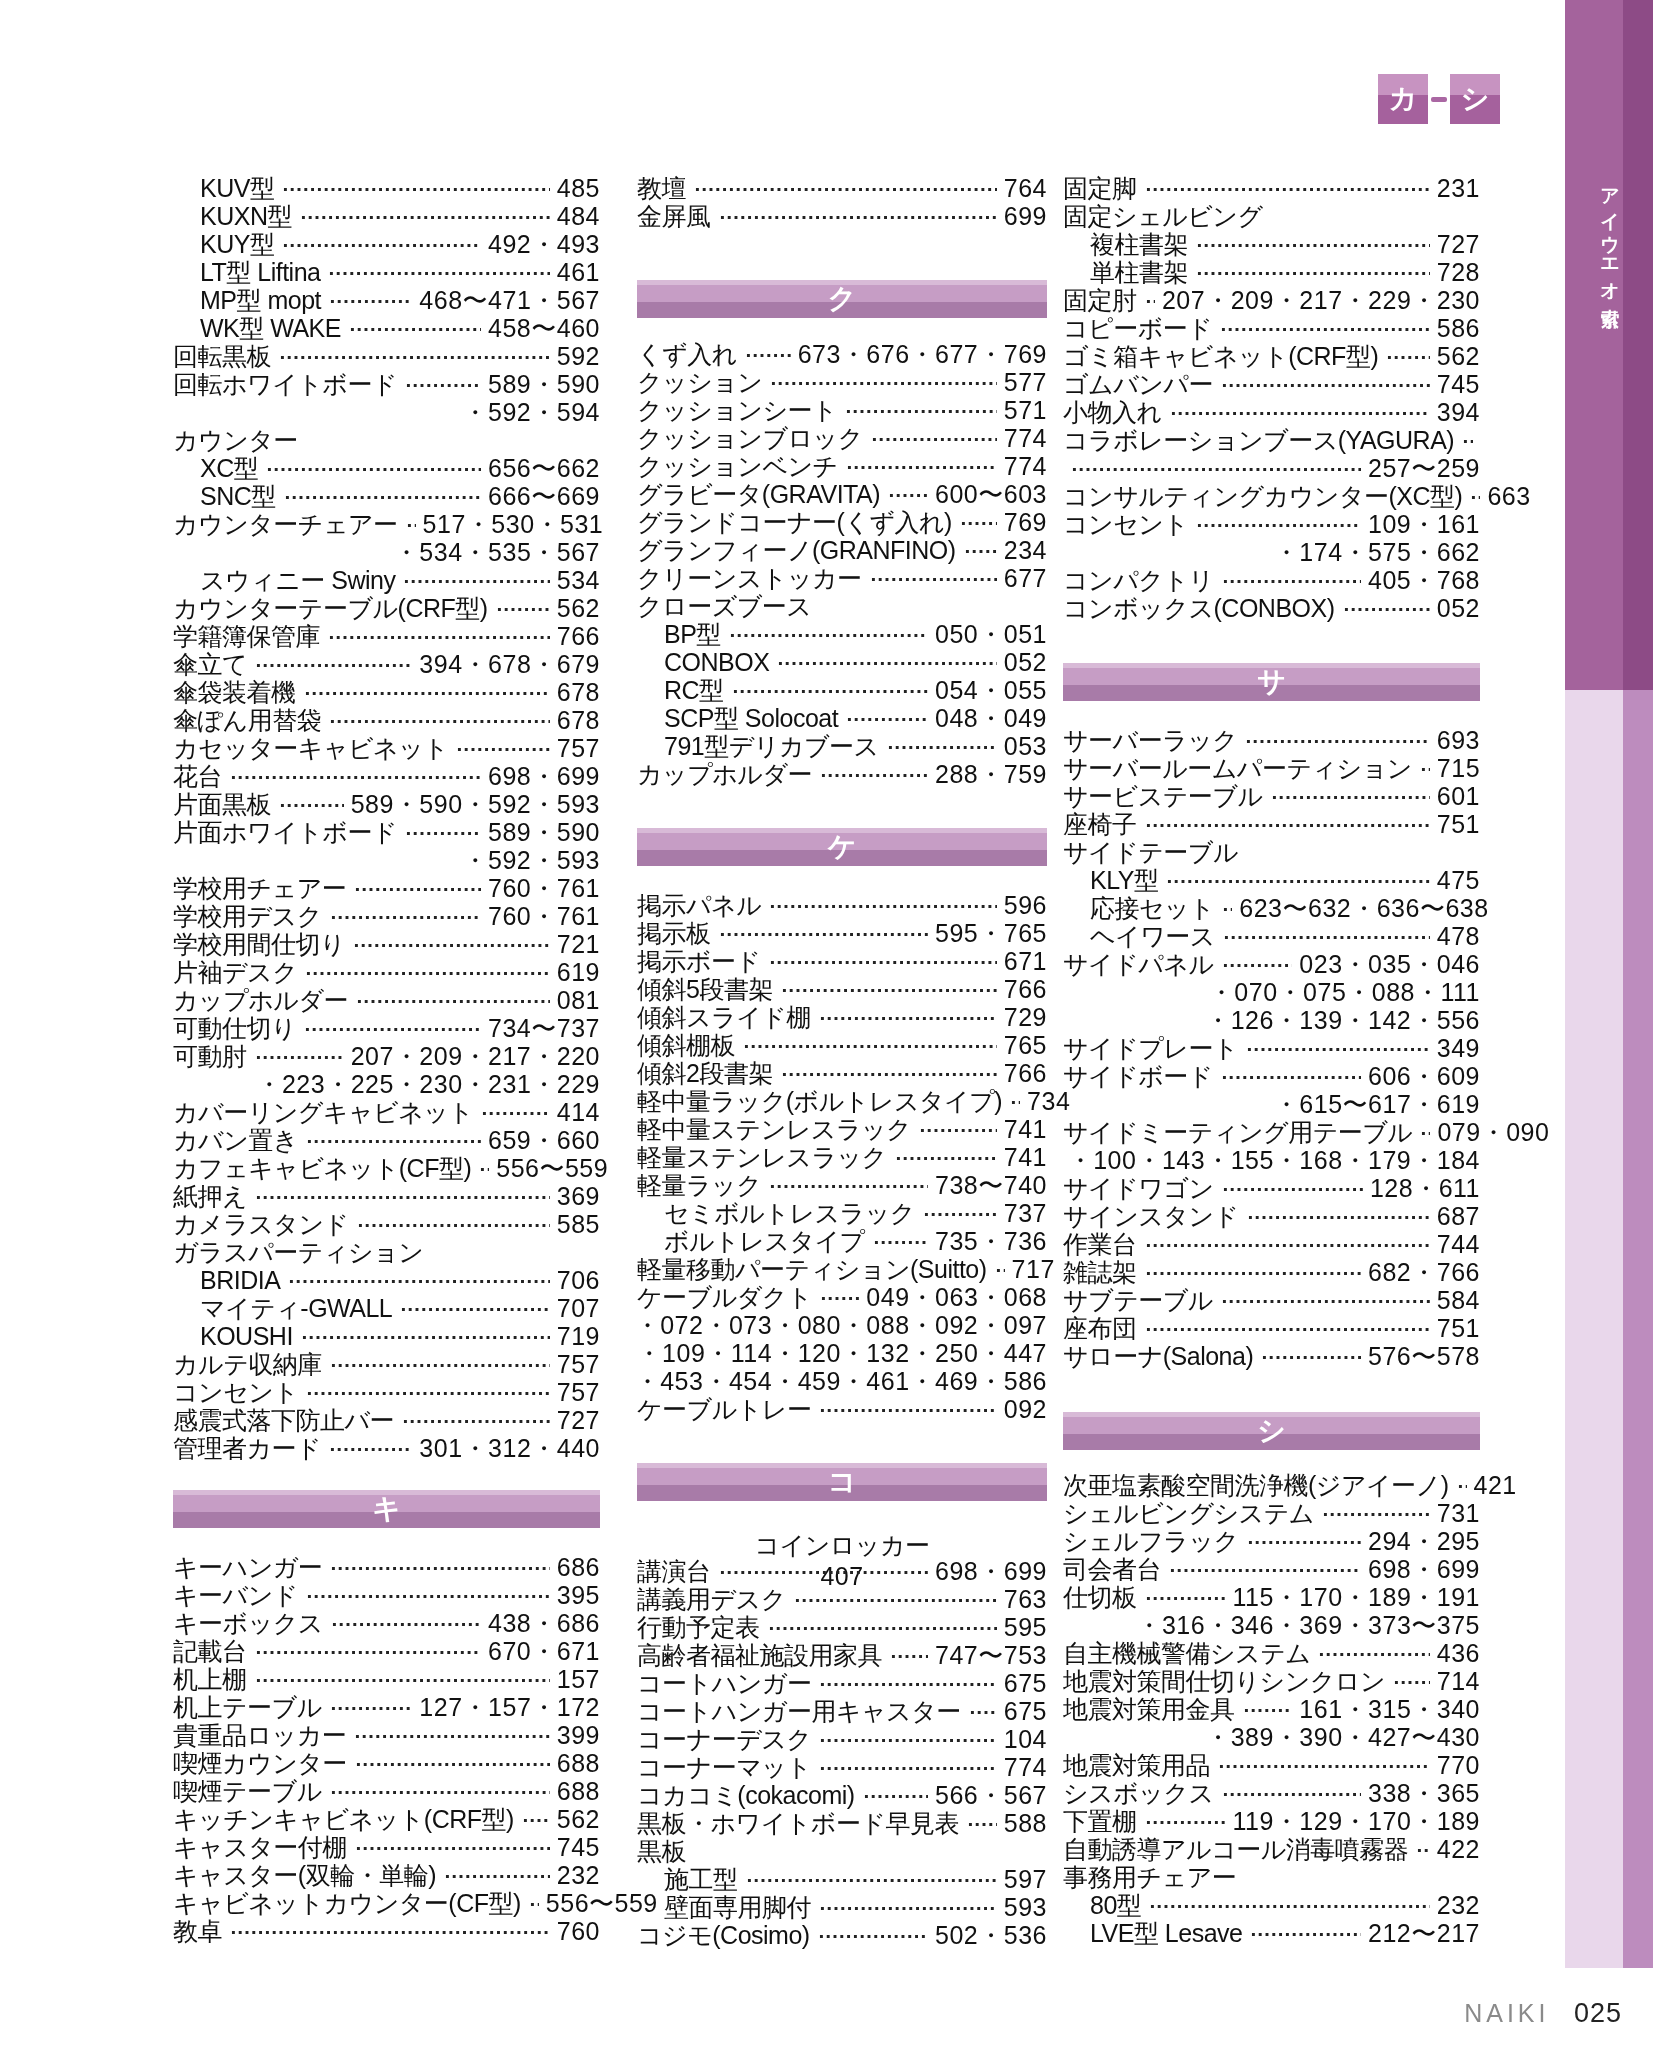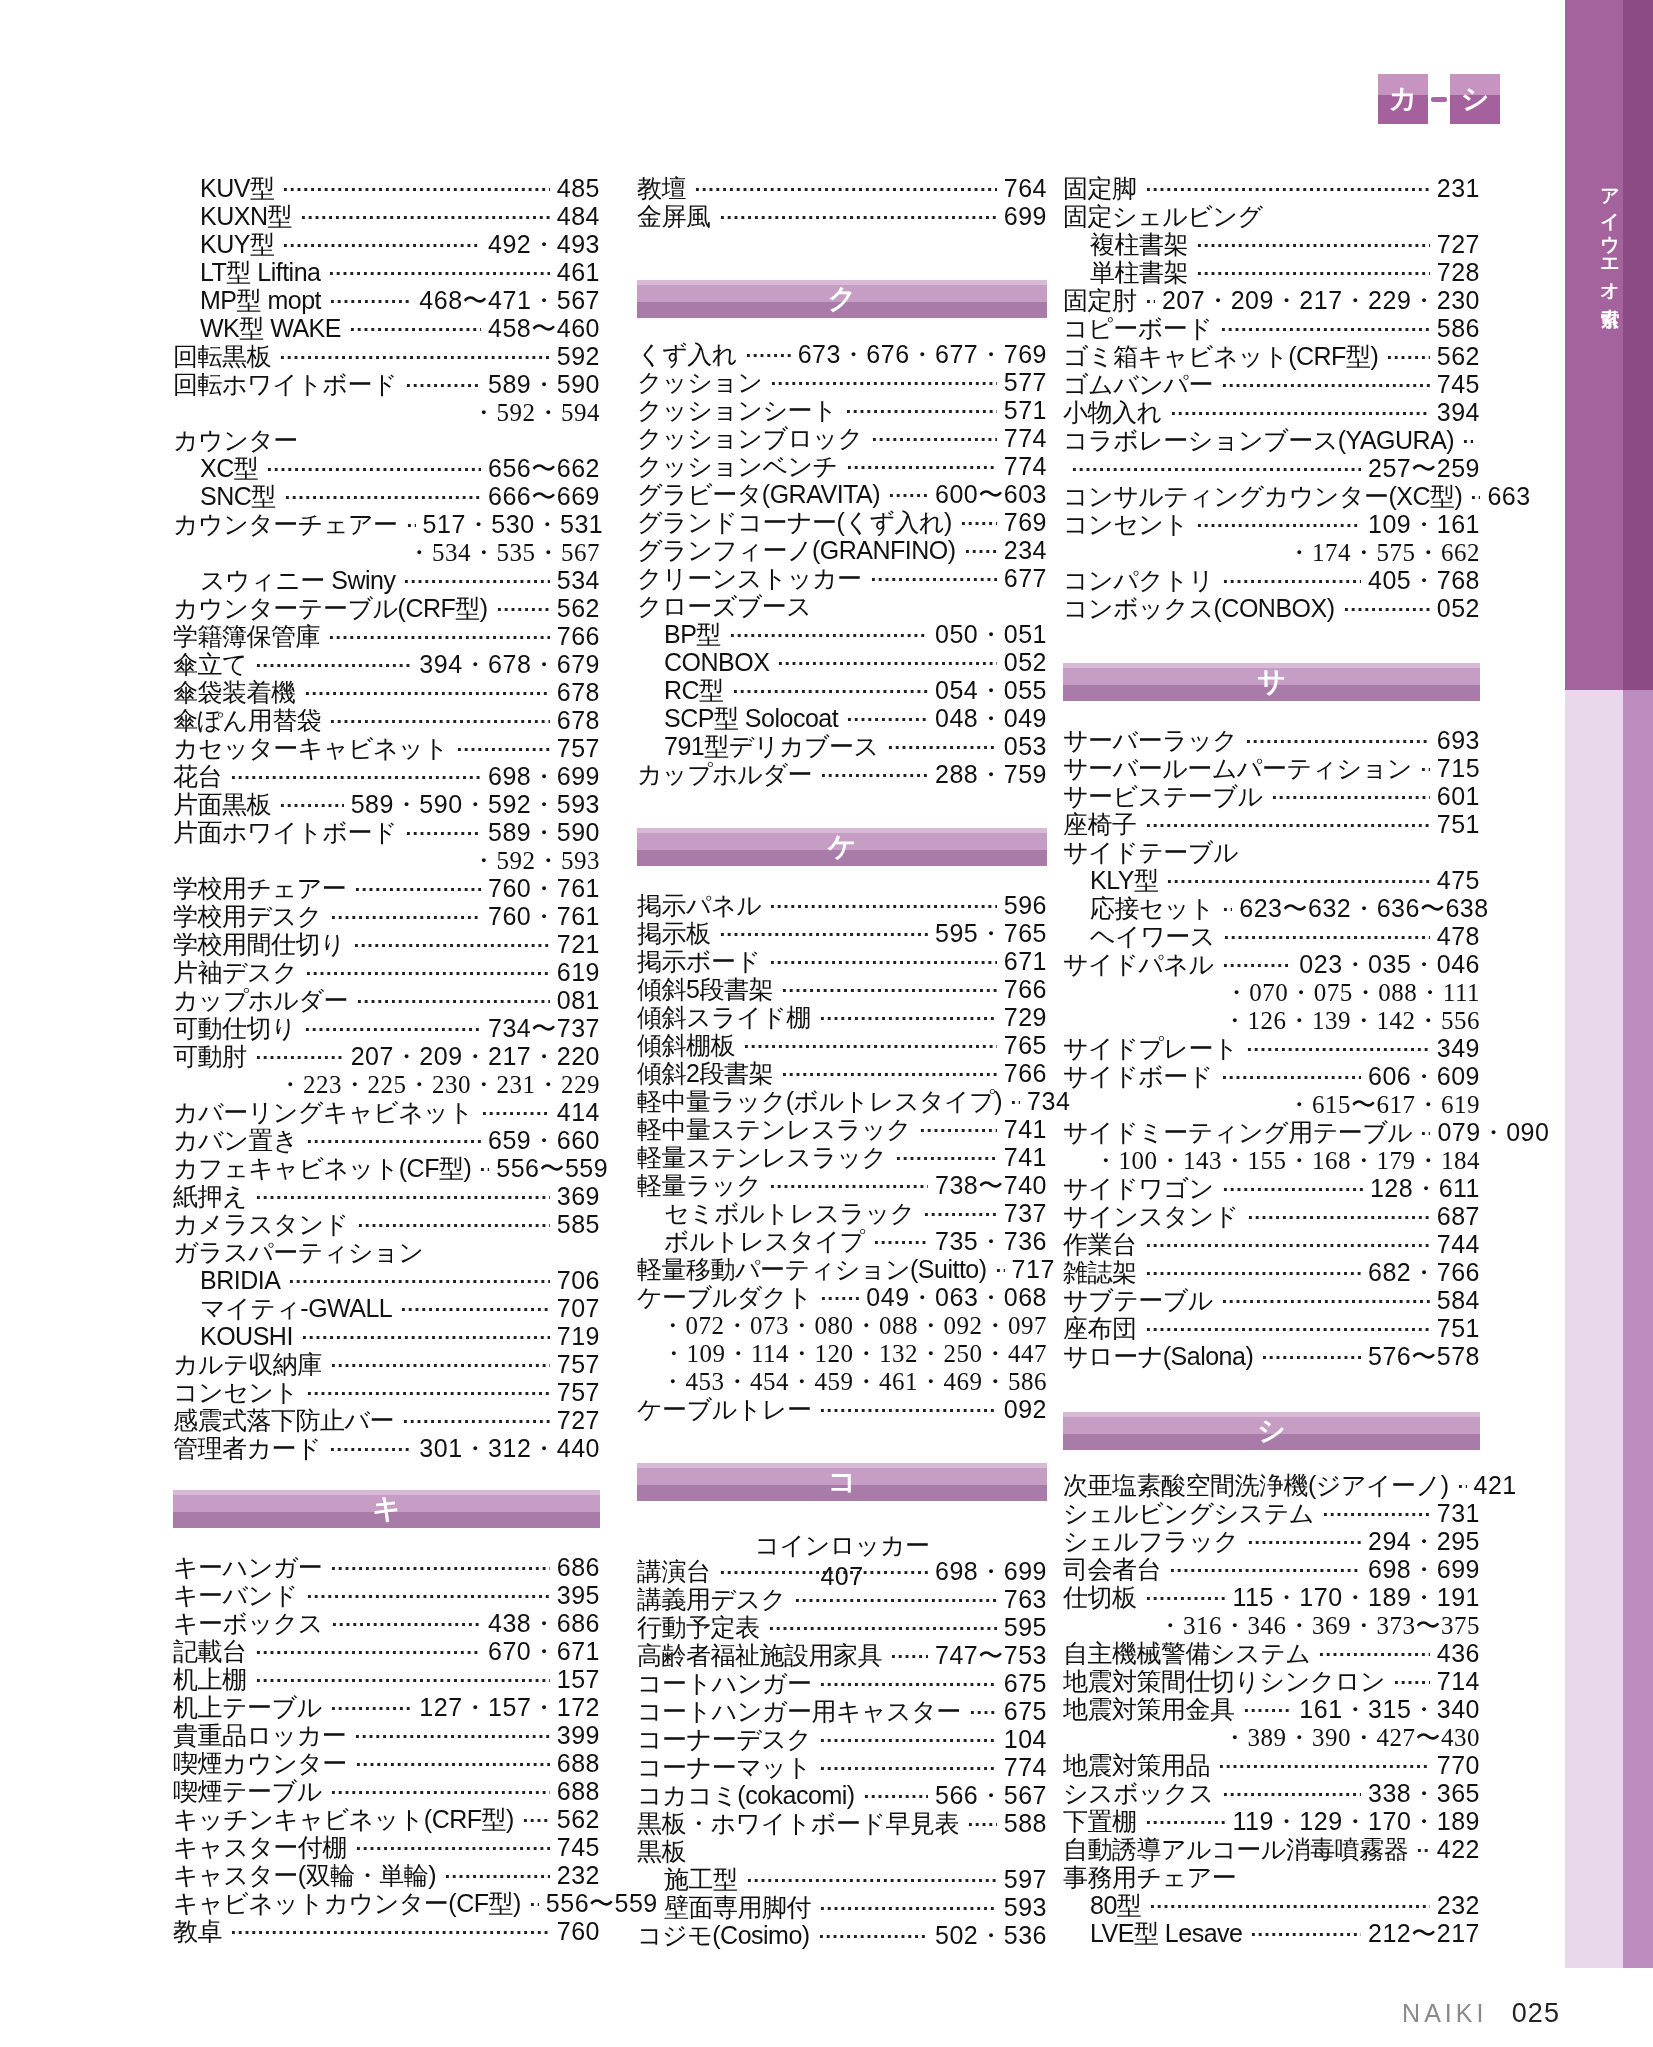--- a/index.html
+++ b/index.html
@@ -34,34 +34,34 @@
   }
   .side-label span{writing-mode:vertical-rl;}
   
   .col{position:absolute;top:174px;}
   #col1{left:173px;width:427px;}
   #col2{left:637px;width:410px;}
   #col3{left:1063px;width:417px;}
   .row{display:flex;align-items:center;height:28px;font-size:25px;white-space:nowrap;}
   .row .lbl{flex:0 0 auto;letter-spacing:-0.5px;}
   .row.ind{padding-left:27px;}
-  .row.cont{justify-content:flex-end;font-family:Liberation Serif, serif;}
+  .row.cont{justify-content:flex-end;}
   .leader{
     flex:1 1 auto;height:28px;margin:0 7px 0 8px;min-width:10px;
     background-image:radial-gradient(circle,#222 1.4px,transparent 1.6px);
     background-size:6.8px 7px;background-repeat:repeat-x;background-position:0 55%;
   }
   .pgs{flex:0 0 auto;letter-spacing:0.5px;}
   .secbar{
     height:38px;display:flex;align-items:center;justify-content:center;
     background:linear-gradient(180deg,#d8bad7 0%,#d8bad7 13%,#c69dc5 13%,#c69dc5 58%,#a87ba8 58%,#a87ba8 100%);
   }
   .secbar .seclbl{color:#fff;font-weight:bold;font-size:28px;}
   
-  .footer{position:absolute;top:1998px;left:1340px;width:282px;text-align:center;}
+  .footer{position:absolute;top:1998px;left:1340px;width:282px;text-align:right;}
   .footer .brand{color:#8a8a8a;font-size:25px;letter-spacing:4px;margin-right:20px;}
   .footer .pno{color:#222;font-size:27px;font-weight:500;letter-spacing:1px;}
 </style>
 </head>
 <body>
 
 <div class="badge">
   <div class="badge-square">カ</div>
   <div class="badge-dash"></div>
   <div class="badge-square">シ</div>

